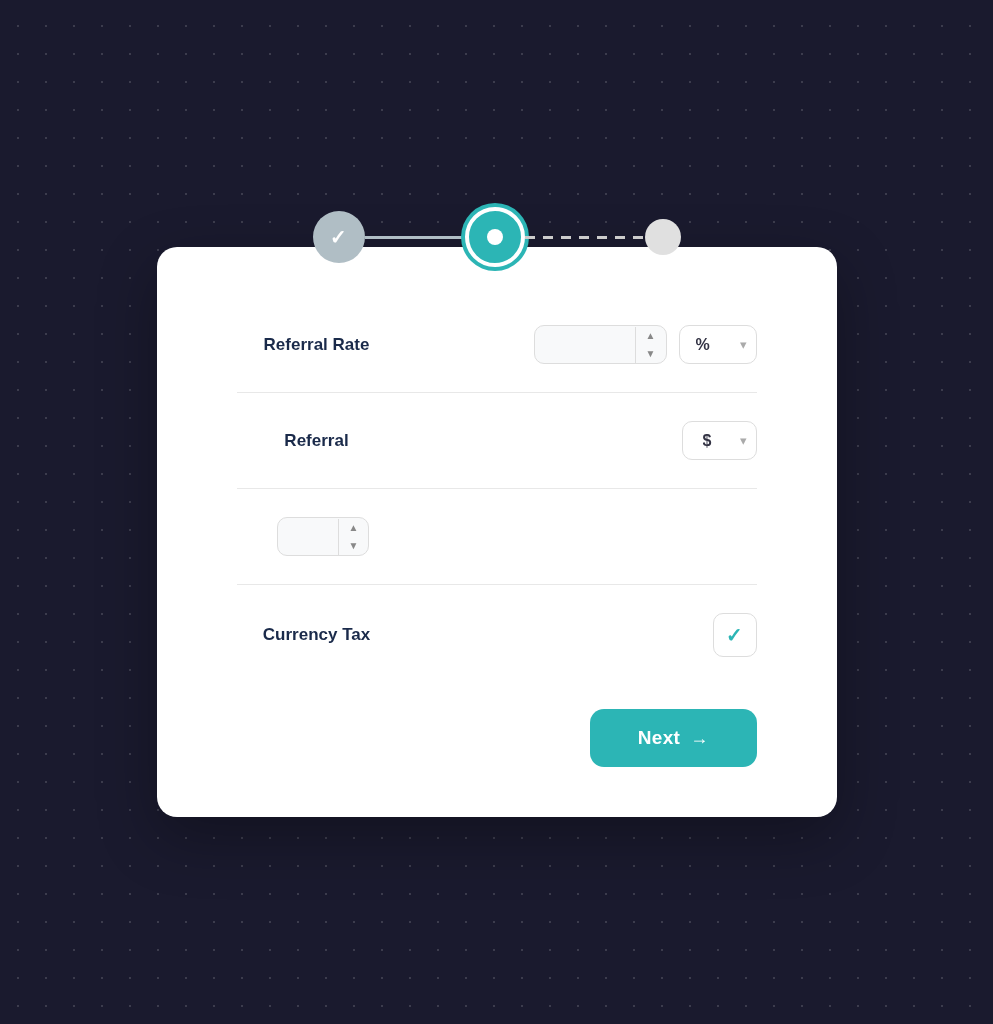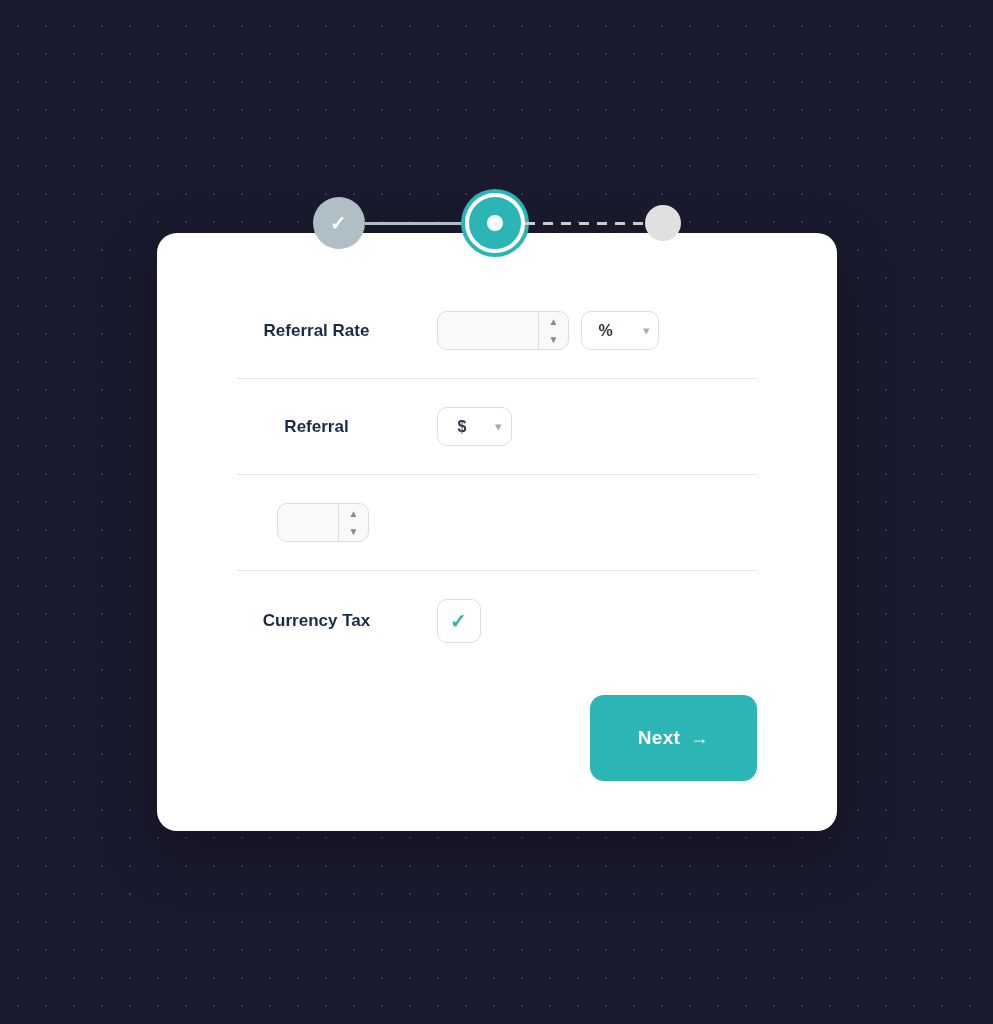--- a/index.html
+++ b/index.html
@@ -123,20 +123,21 @@
       border-left: 22px solid transparent;
       border-right: 22px solid transparent;
       border-bottom: 22px solid white;
     }
 
     .form-row {
       display: flex;
       align-items: center;
       padding: 28px 0;
       border-bottom: 1px solid #e8e8e8;
+      justify-content: space-between;
     }
 
     .form-row:last-of-type {
       border-bottom: none;
     }
 
     .field-label {
       width: 160px;
       font-size: 17px;
       font-weight: 700;
@@ -240,21 +241,21 @@
       display: flex;
       justify-content: flex-end;
       margin-top: 24px;
     }
 
     .next-btn {
       background: #2cb5b5;
       color: white;
       border: none;
       border-radius: 14px;
-      padding: 32px 48px;
+      padding: 18px 48px;
       font-size: 19px;
       font-weight: 600;
       cursor: pointer;
       display: flex;
       align-items: center;
       gap: 10px;
       letter-spacing: 0.3px;
     }
 
     .arrow-icon {

